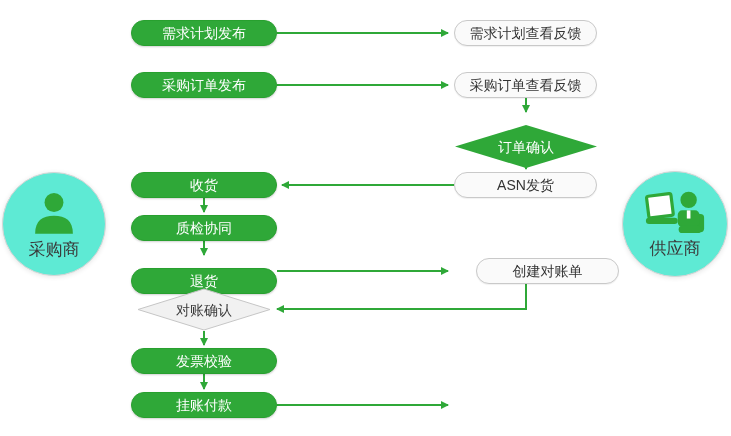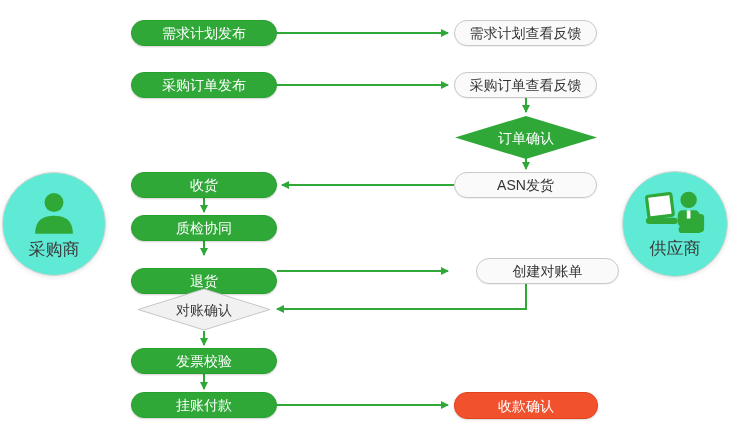--- a/index.html
+++ b/index.html
@@ -91,34 +91,31 @@
   <div class="node green" style="left:131px;top:348px;width:146px;height:26px">
     <span class="node-label">发票校验</span>
   </div>
 
   <div class="node plain" style="left:454px;top:20px;width:143px;height:26px">
     <span class="node-label">需求计划查看反馈</span>
   </div>
   <div class="node plain" style="left:454px;top:72px;width:143px;height:26px">
     <span class="node-label">采购订单查看反馈</span>
   </div>
-  <div class="diamond green-d" style="left:455px;top:116px;width:142px;height:43px">
+  <div class="diamond green-d" style="left:455px;top:125px;width:142px;height:43px">
     <svg viewBox="0 0 142 43" preserveAspectRatio="none">
       <polygon points="71,0 142,21.5 71,43 0,21.5" fill="#2fa838"></polygon>
     </svg>
     <span class="node-label">订单确认</span>
   </div>
   <div class="node plain" style="left:454px;top:172px;width:143px;height:26px">
     <span class="node-label">ASN发货</span>
   </div>
   <div class="node plain" style="left:476px;top:258px;width:143px;height:26px">
     <span class="node-label">创建对账单</span>
-  </div>
-  <div class="node red" style="left:454px;top:392px;width:144px;height:27px">
-    <span class="node-label">收款确认</span>
   </div>
 
   <div class="actor" style="left:2px;top:172px;width:104px;height:104px">
     <svg width="46" height="48" viewBox="0 0 56 56">
       <circle cx="28" cy="14" r="11.5" fill="#2fa838"></circle>
       <path d="M5,52 C5,36 14,30 28,30 C42,30 51,36 51,52 Z" fill="#2fa838"></path>
     </svg>
     <div class="actor-label">采购商</div>
   </div>
 

